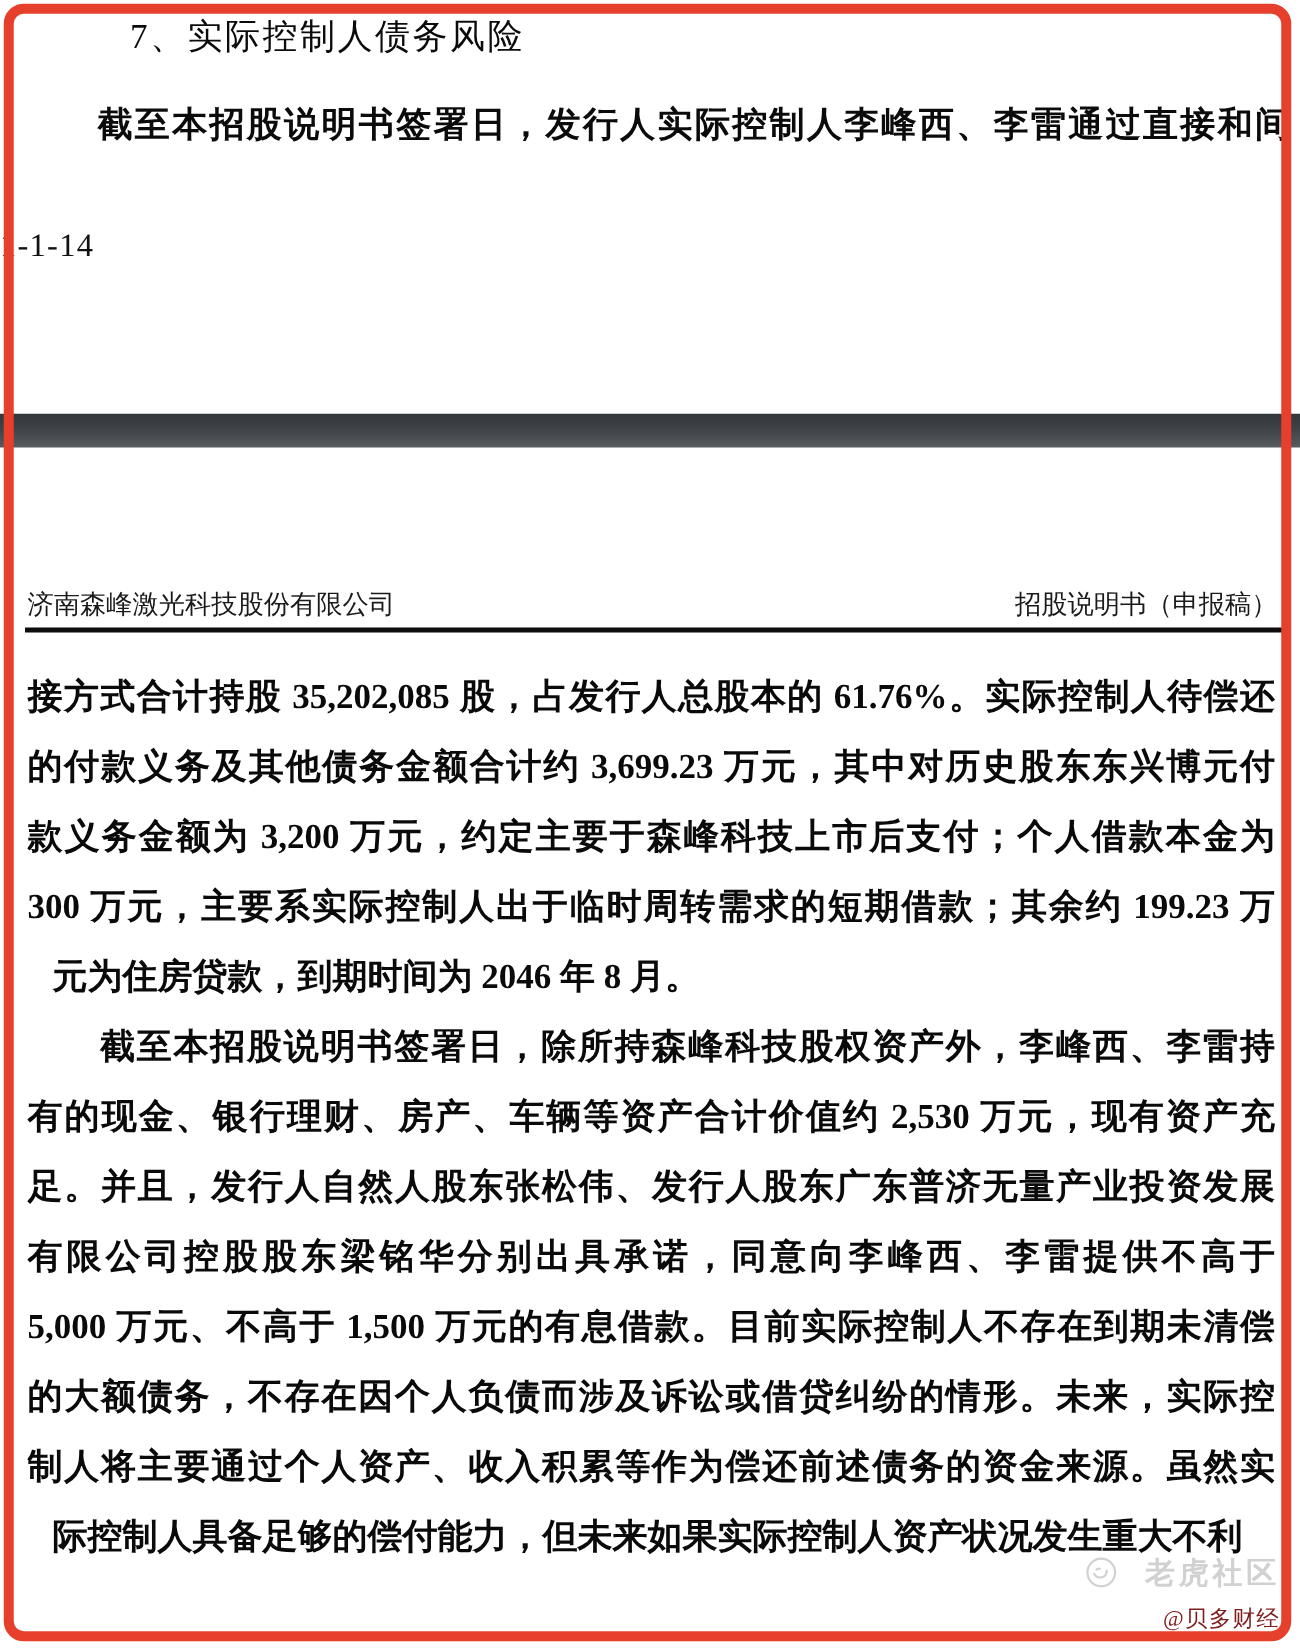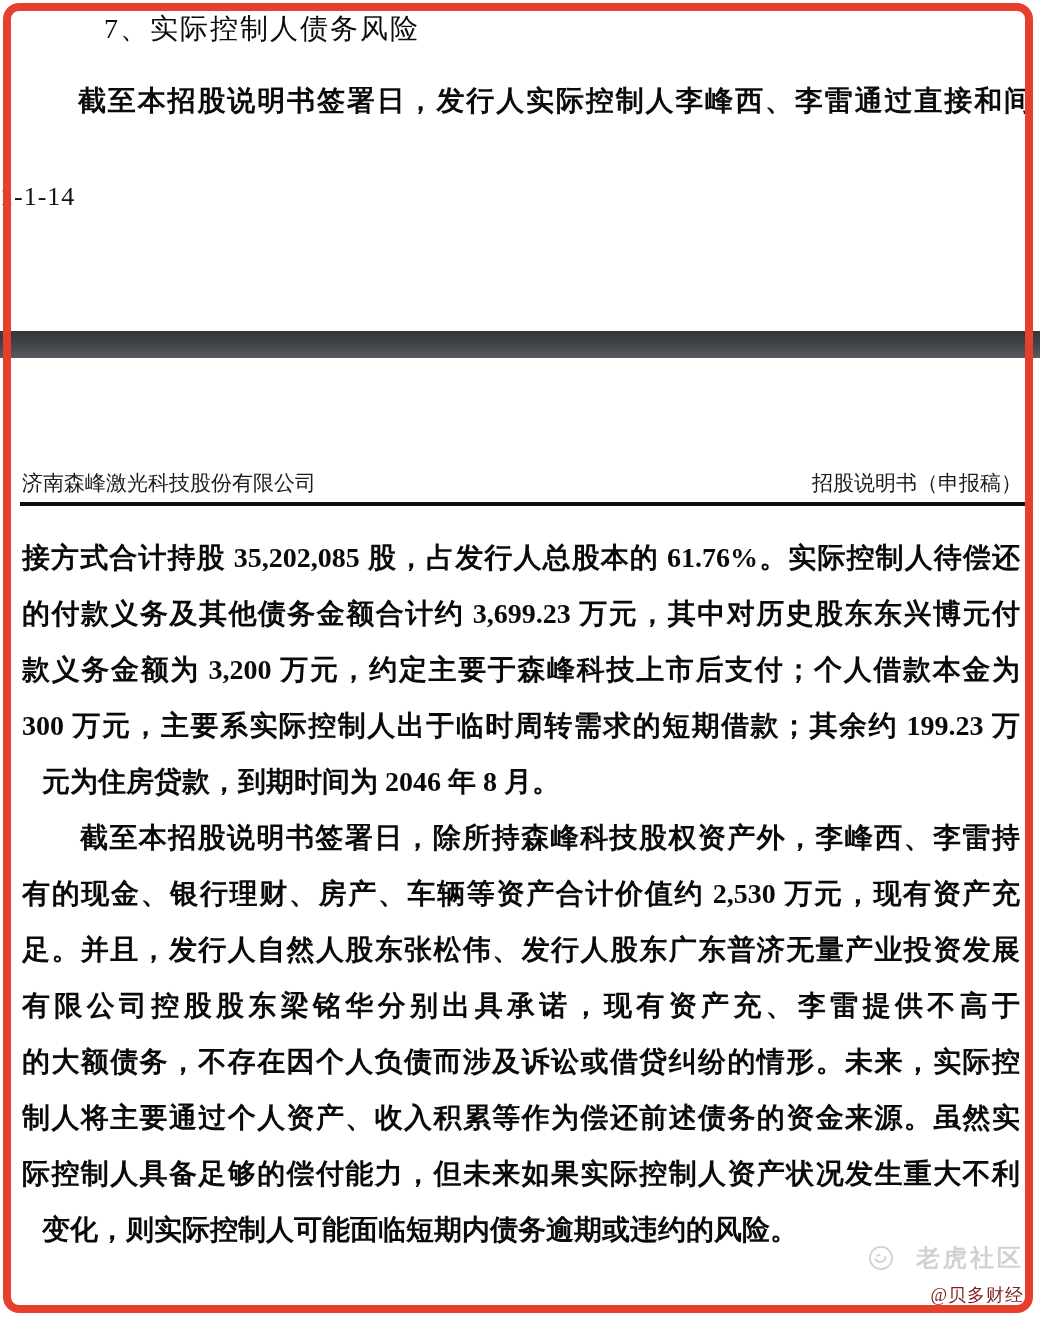--- a/index.html
+++ b/index.html
@@ -107,25 +107,25 @@
         <div class="tline">接方式合计持股 35,202,085 股，占发行人总股本的 61.76%。实际控制人待偿还</div>
         <div class="tline">的付款义务及其他债务金额合计约 3,699.23 万元，其中对历史股东东兴博元付</div>
         <div class="tline">款义务金额为 3,200 万元，约定主要于森峰科技上市后支付；个人借款本金为</div>
         <div class="tline">300 万元，主要系实际控制人出于临时周转需求的短期借款；其余约 199.23 万</div>
         <div class="tline">元为住房贷款，到期时间为 2046 年 8 月。</div>
       </div>
     <div class="para para-indent">
         <div class="tline">截至本招股说明书签署日，除所持森峰科技股权资产外，李峰西、李雷持</div>
         <div class="tline">有的现金、银行理财、房产、车辆等资产合计价值约 2,530 万元，现有资产充</div>
         <div class="tline">足。并且，发行人自然人股东张松伟、发行人股东广东普济无量产业投资发展</div>
-        <div class="tline">有限公司控股股东梁铭华分别出具承诺，现有资产充、李雷提供不高于</div>
+        <div class="tline">有限公司控股股东梁铭华分别出具承诺，同意向李峰西、李雷提供不高于</div>
+        <div class="tline">5,000 万元、不高于 1,500 万元的有息借款。目前实际控制人不存在到期未清偿</div>
         <div class="tline">的大额债务，不存在因个人负债而涉及诉讼或借贷纠纷的情形。未来，实际控</div>
         <div class="tline">制人将主要通过个人资产、收入积累等作为偿还前述债务的资金来源。虽然实</div>
         <div class="tline">际控制人具备足够的偿付能力，但未来如果实际控制人资产状况发生重大不利</div>
-        <div class="tline">变化，则实际控制人可能面临短期内债务逾期或违约的风险。</div>
       </div>
   </div>
 
   <div class="watermark">
     <div class="wm-row1">
       <svg class="wm-icon" viewBox="0 0 24 24" fill="none" stroke="#c9c9c9" stroke-width="1.6">
         <circle cx="12" cy="12" r="10.2"></circle>
         <path d="M6.5 12.5 q2.2 4 6 3 q4 -1 3.5 -5.5"></path>
         <path d="M8 10.5 q1.5 -2 3.5 -1"></path>
       </svg>

